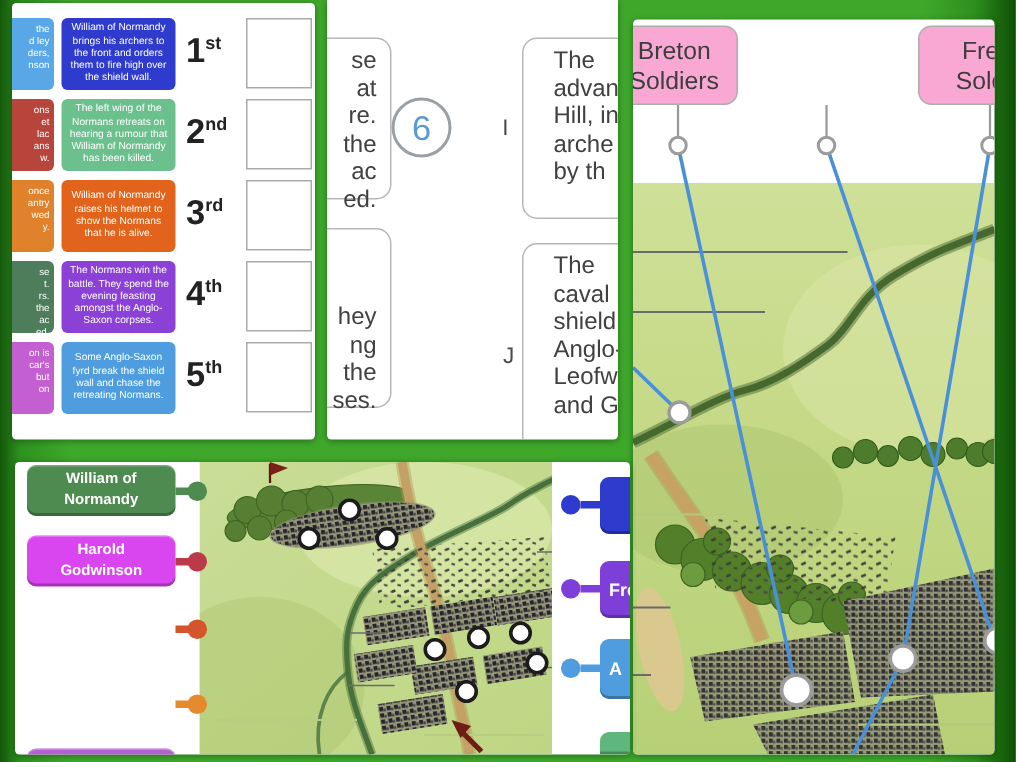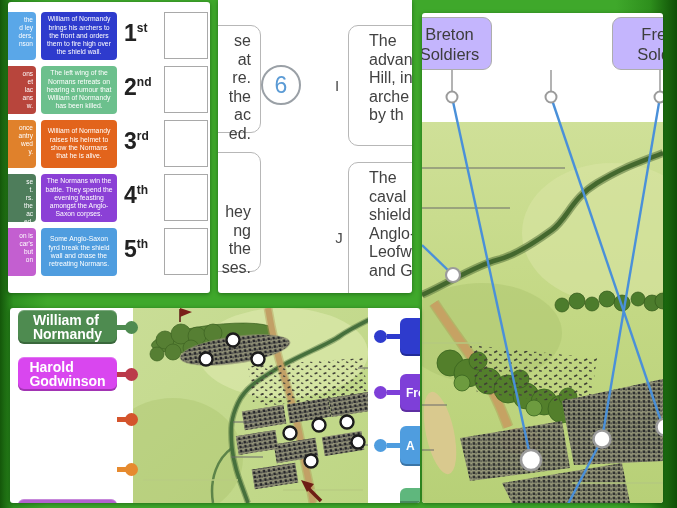--- a/index.html
+++ b/index.html
@@ -25,27 +25,27 @@
     color:#414141;font-size:16px;line-height:18.6px;}
   .mleft{left:-45px;width:88px;text-align:right;padding:6px 9px 0 0;}
   .mright{left:130px;width:146px;text-align:left;padding:6px 0 0 20px;}
   .numcircle{position:absolute;left:43px;width:40px;height:40px;border:2px solid #9aa0a6;border-radius:50%;
     box-sizing:border-box;display:flex;align-items:center;justify-content:center;
     font-size:23px;color:#5b9bd5;background:#fff;}
   .qletter{position:absolute;width:22px;text-align:center;font-size:15px;color:#4a4a4a;}
   
   #panelC{left:422px;top:13px;width:241px;height:490px;}
   .slabel{position:absolute;top:4px;height:53px;border:1.5px solid #adadad;border-radius:9px;box-sizing:border-box;
-    background:#c4b5fd;display:flex;align-items:center;justify-content:center;text-align:center;
+    background:#f9a8d4;display:flex;align-items:center;justify-content:center;text-align:center;
     font-size:16.5px;line-height:20px;color:#3d3d3d;}
   #panelC svg{position:absolute;left:0;top:0;}
   
   #panelD{left:10px;top:308px;width:410px;height:195px;}
   .pbtn{position:absolute;left:8px;width:99px;border-radius:6px;color:#fff;font-weight:bold;
-    font-size:14px;line-height:14.5px;text-align:left;display:flex;align-items:center;justify-content:center;
+    font-size:10px;line-height:14.5px;text-align:center;display:flex;align-items:center;justify-content:center;
     box-shadow:inset 0 -2px 0 rgba(0,0,0,.25), inset 0 1px 0 rgba(255,255,255,.25);}
   .pstem{position:absolute;left:107px;width:12px;height:5px;}
   .pdot{position:absolute;width:13px;height:13px;border-radius:50%;}
   .rbtn{position:absolute;left:390px;width:30px;border-radius:6px;color:#fff;font-weight:bold;
     font-size:12px;line-height:14px;display:flex;align-items:center;padding-left:6px;box-sizing:border-box;
     box-shadow:inset 0 -2px 0 rgba(0,0,0,.25);}
   .rstem{position:absolute;left:377px;width:14px;height:5px;}
   .rdot{position:absolute;left:364px;width:13px;height:13px;border-radius:50%;}
 </style>
 </head>

